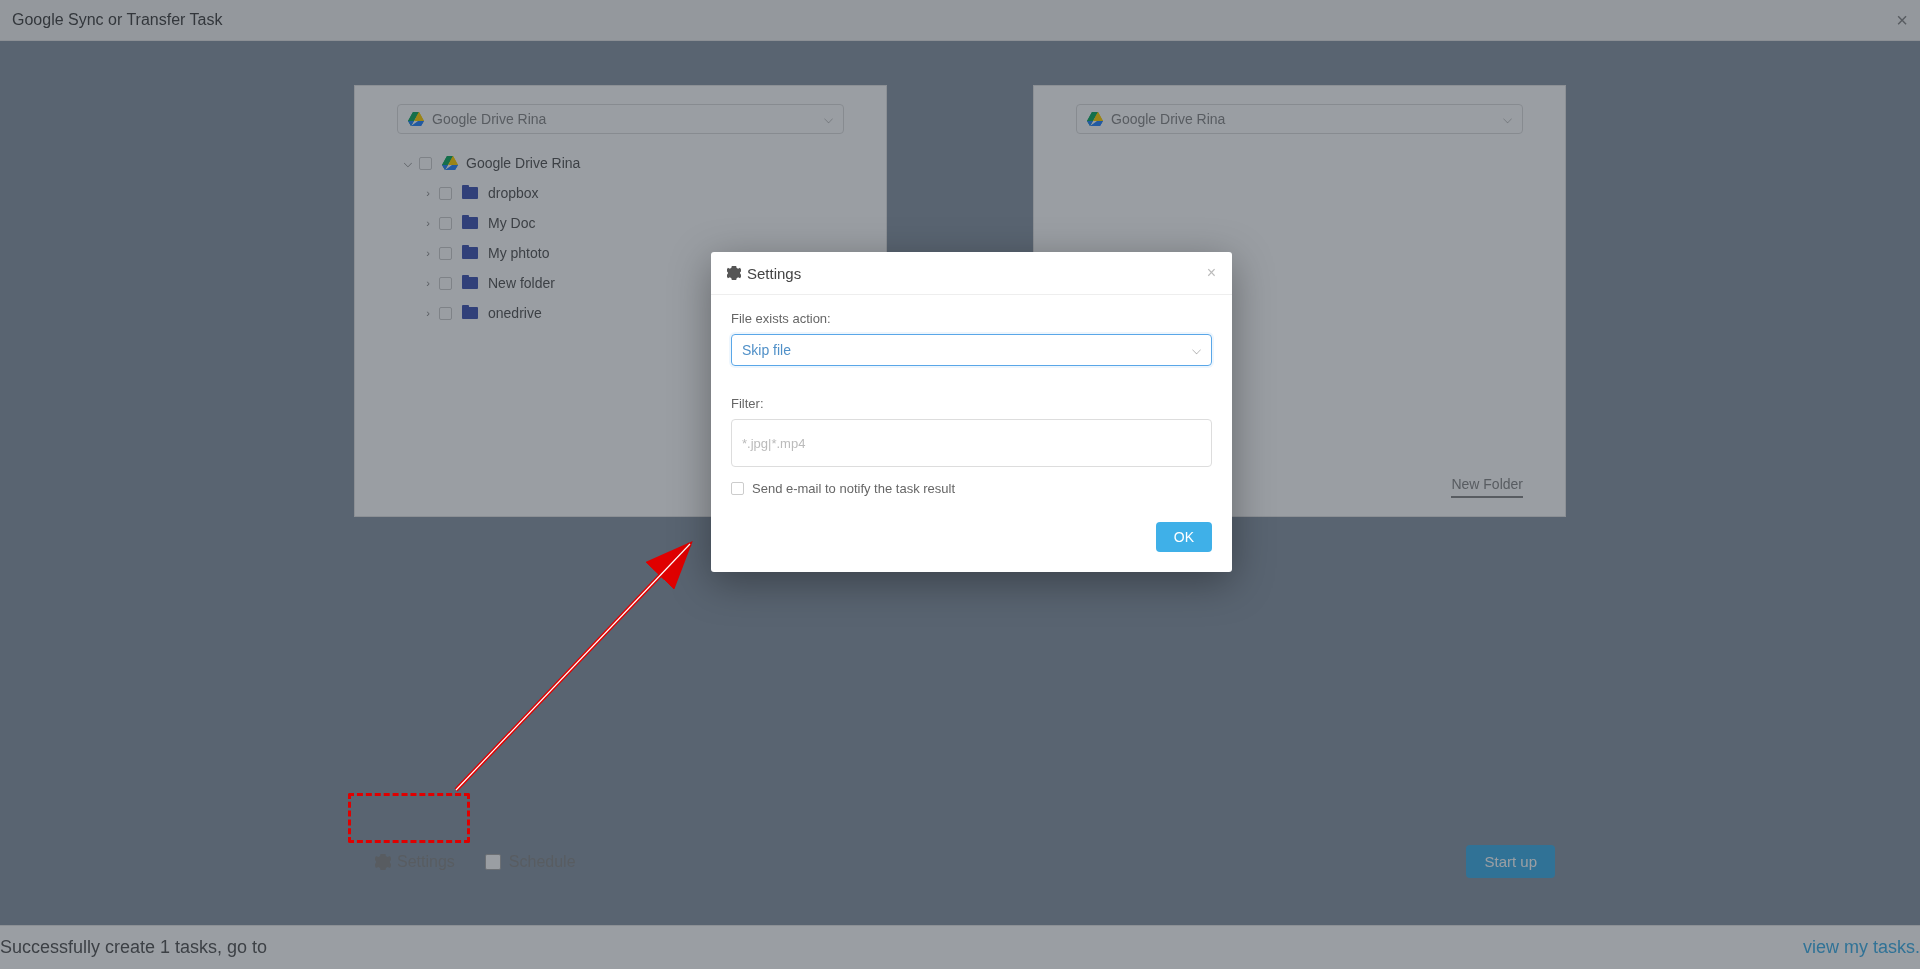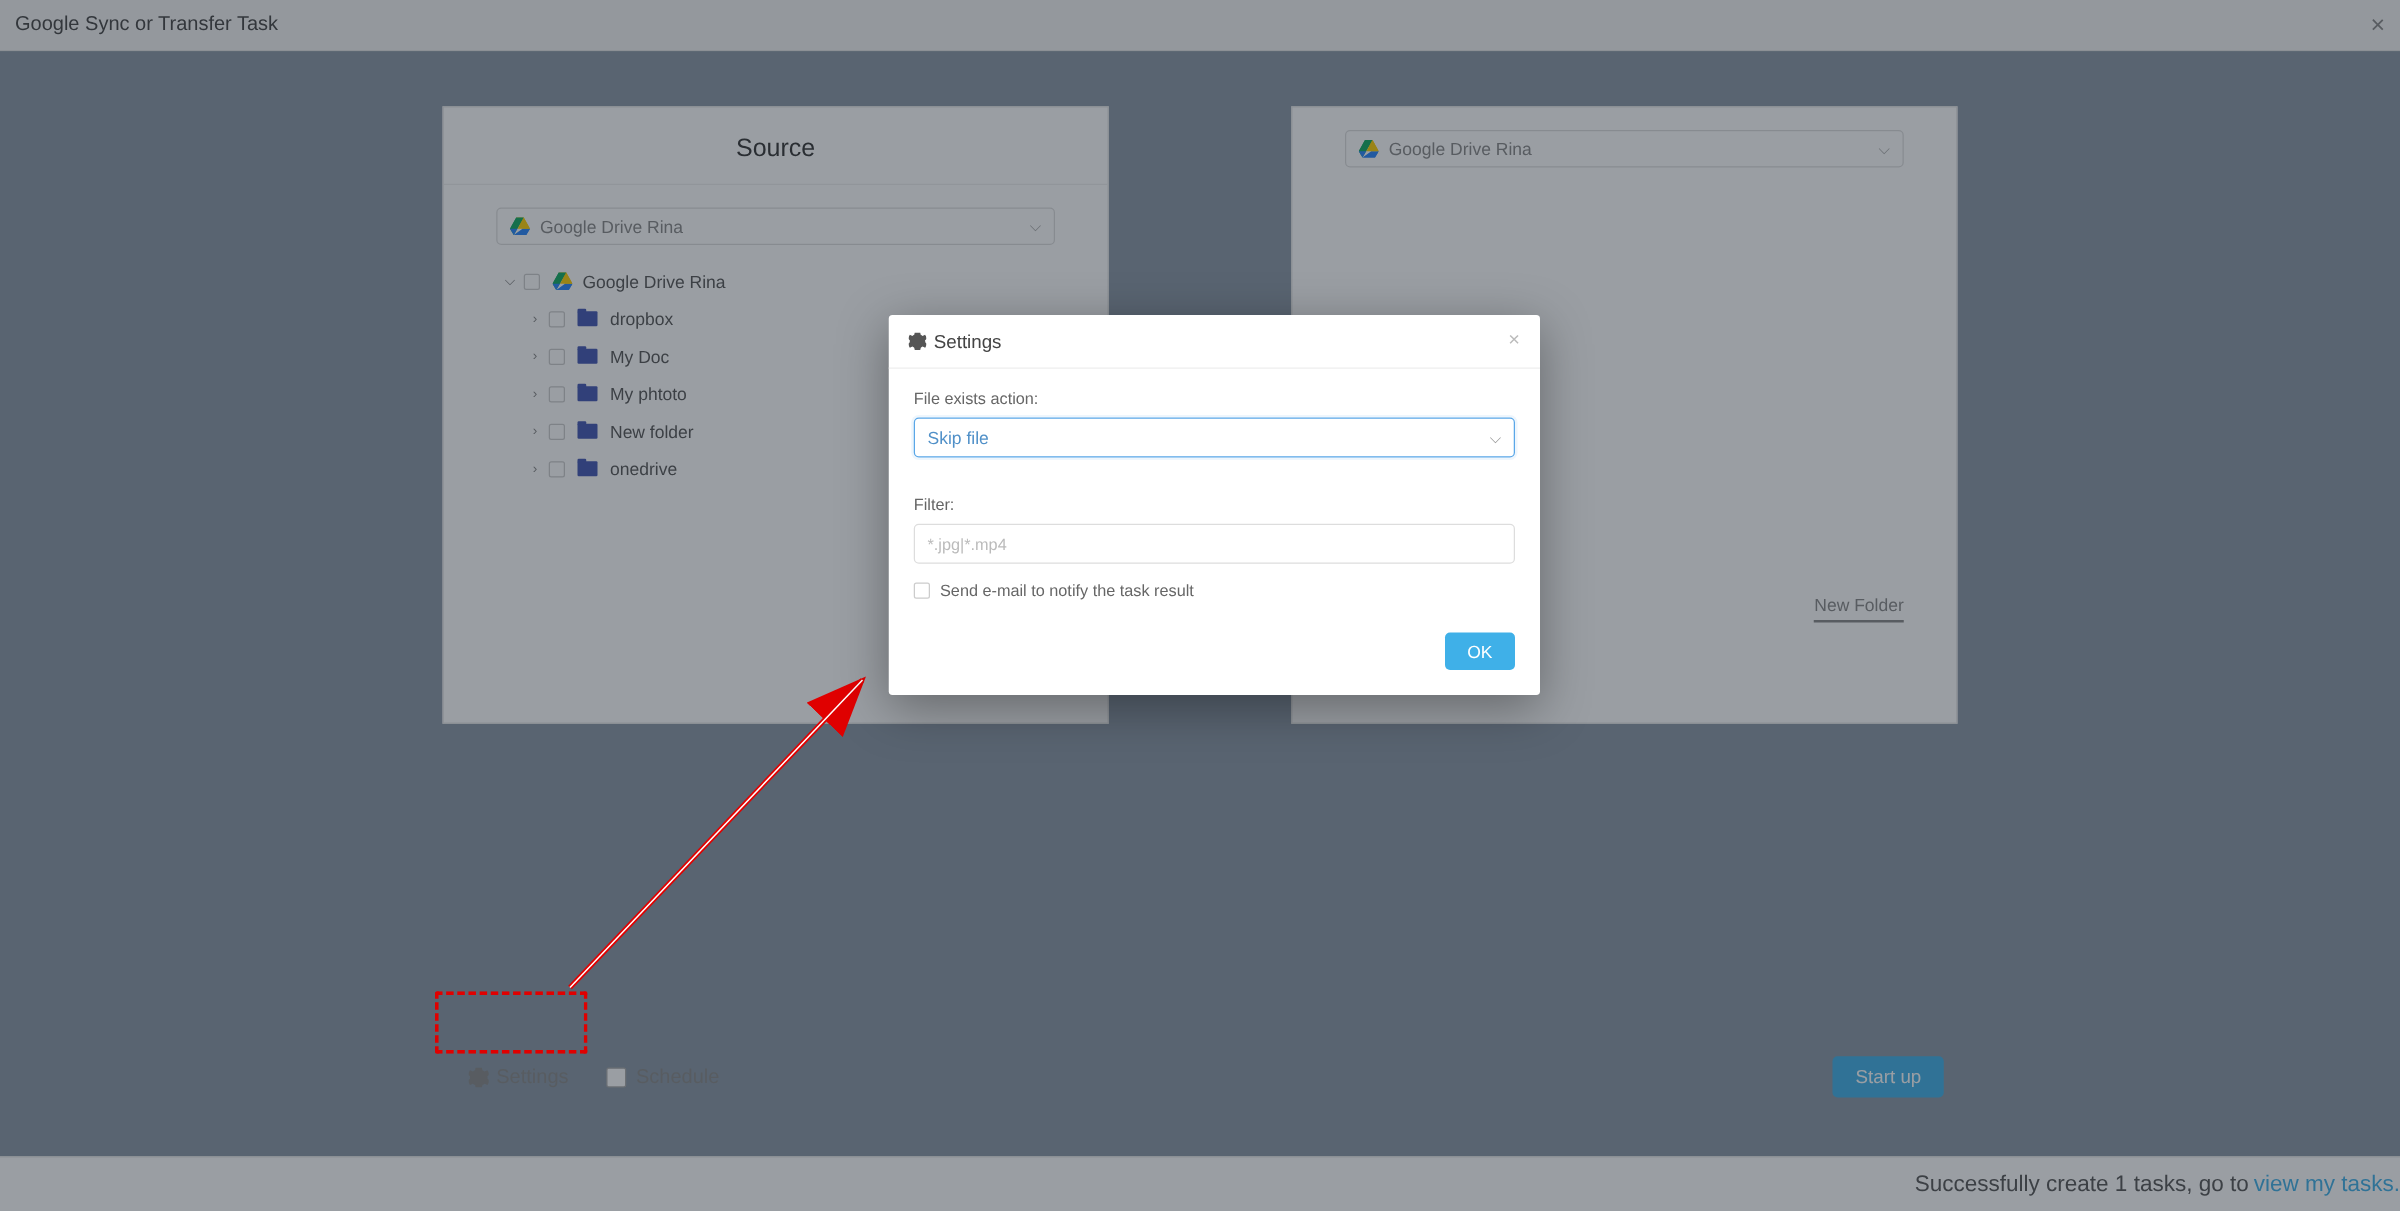--- a/index.html
+++ b/index.html
@@ -102,21 +102,21 @@
 .gear-icon{width:16px;height:16px;color:#888;}
 .schedule-chip{ display:flex; align-items:center; gap:8px; color:#888; font-size:16px;}
 .schedule-chip .chk{width:16px;height:16px;border:1.5px solid #aaa;border-radius:2px;background:#fff;}
 .startup-btn{
   background:#3fb0e8; color:#fff; border:none;
   border-radius:4px; padding:8px 18px; font-size:15px;
 }
 .footer-msg{
   position:absolute; left:0; right:0; bottom:0;
   background:#fff; height:44px;
-  display:flex; align-items:center; justify-content:flex-end;
+  display:flex; align-items:center; justify-content:space-between;
   font-size:18px; color:#555; border-top:1px solid #e5e5e5;
 }
 .footer-msg a{ color:#3fb0e8; text-decoration:none; margin-left:4px;}
 
 
 .dim{ position:absolute; inset:0; background:rgba(30,40,50,0.45); }
 
 
 .modal{
   position:absolute; left:711px; top:252px;
@@ -132,21 +132,21 @@
 .modal-body{ padding:16px 20px 6px; }
 .modal-body .lbl{ font-size:13px; color:#666; margin-bottom:8px; }
 .sel{
   width:100%; height:32px; border:1px solid #5aa7e8; border-radius:4px;
   display:flex; align-items:center; padding:0 10px; color:#5090c8;
   position:relative; margin-bottom:30px;
   box-shadow: 0 0 0 2px rgba(90,167,232,0.1);
 }
 .sel .chev{ position:absolute; right:10px; color:#999; font-size:12px;}
 .filter-input{
-  width:100%; height:32px; border:1px solid #ddd; border-radius:4px;
+  width:100%; height:48px; border:1px solid #ddd; border-radius:4px;
   padding:10px 10px; font-size:13px; color:#999;
   display:flex; align-items:center; margin-bottom:14px;
 }
 .modal-chk-row{ display:flex; align-items:center; gap:8px; font-size:13px; color:#666; margin-bottom:10px;}
 .modal-chk-row .chk{ width:13px;height:13px;border:1px solid #ccc;border-radius:2px;}
 .modal-foot{ padding:10px 20px 20px; display:flex; justify-content:flex-end;}
 .ok-btn{ background:#3fb0e8; color:#fff; border:none; border-radius:4px; padding:7px 18px; font-size:14px;}
 
 
 .callout-box{
@@ -179,21 +179,20 @@
 <div class="page-layer">
   <div class="header">
     <span>Google Sync or Transfer Task</span>
     <span class="close">×</span>
   </div>
 
   <div class="main">
     <div class="panels">
 
       <div class="panel">
-        <div class="panel-title">Source</div>
         <div class="panel-body">
           <div class="drive-select">
             <svg class="gdrive-svg" viewBox="0 0 16 14">
                 <use href="#gdrive"></use>
               </svg>
             <span>Google Drive Rina</span>
             <span class="chev">⌵</span>
           </div>
           <div class="tree">
             <div class="tree-item root">

